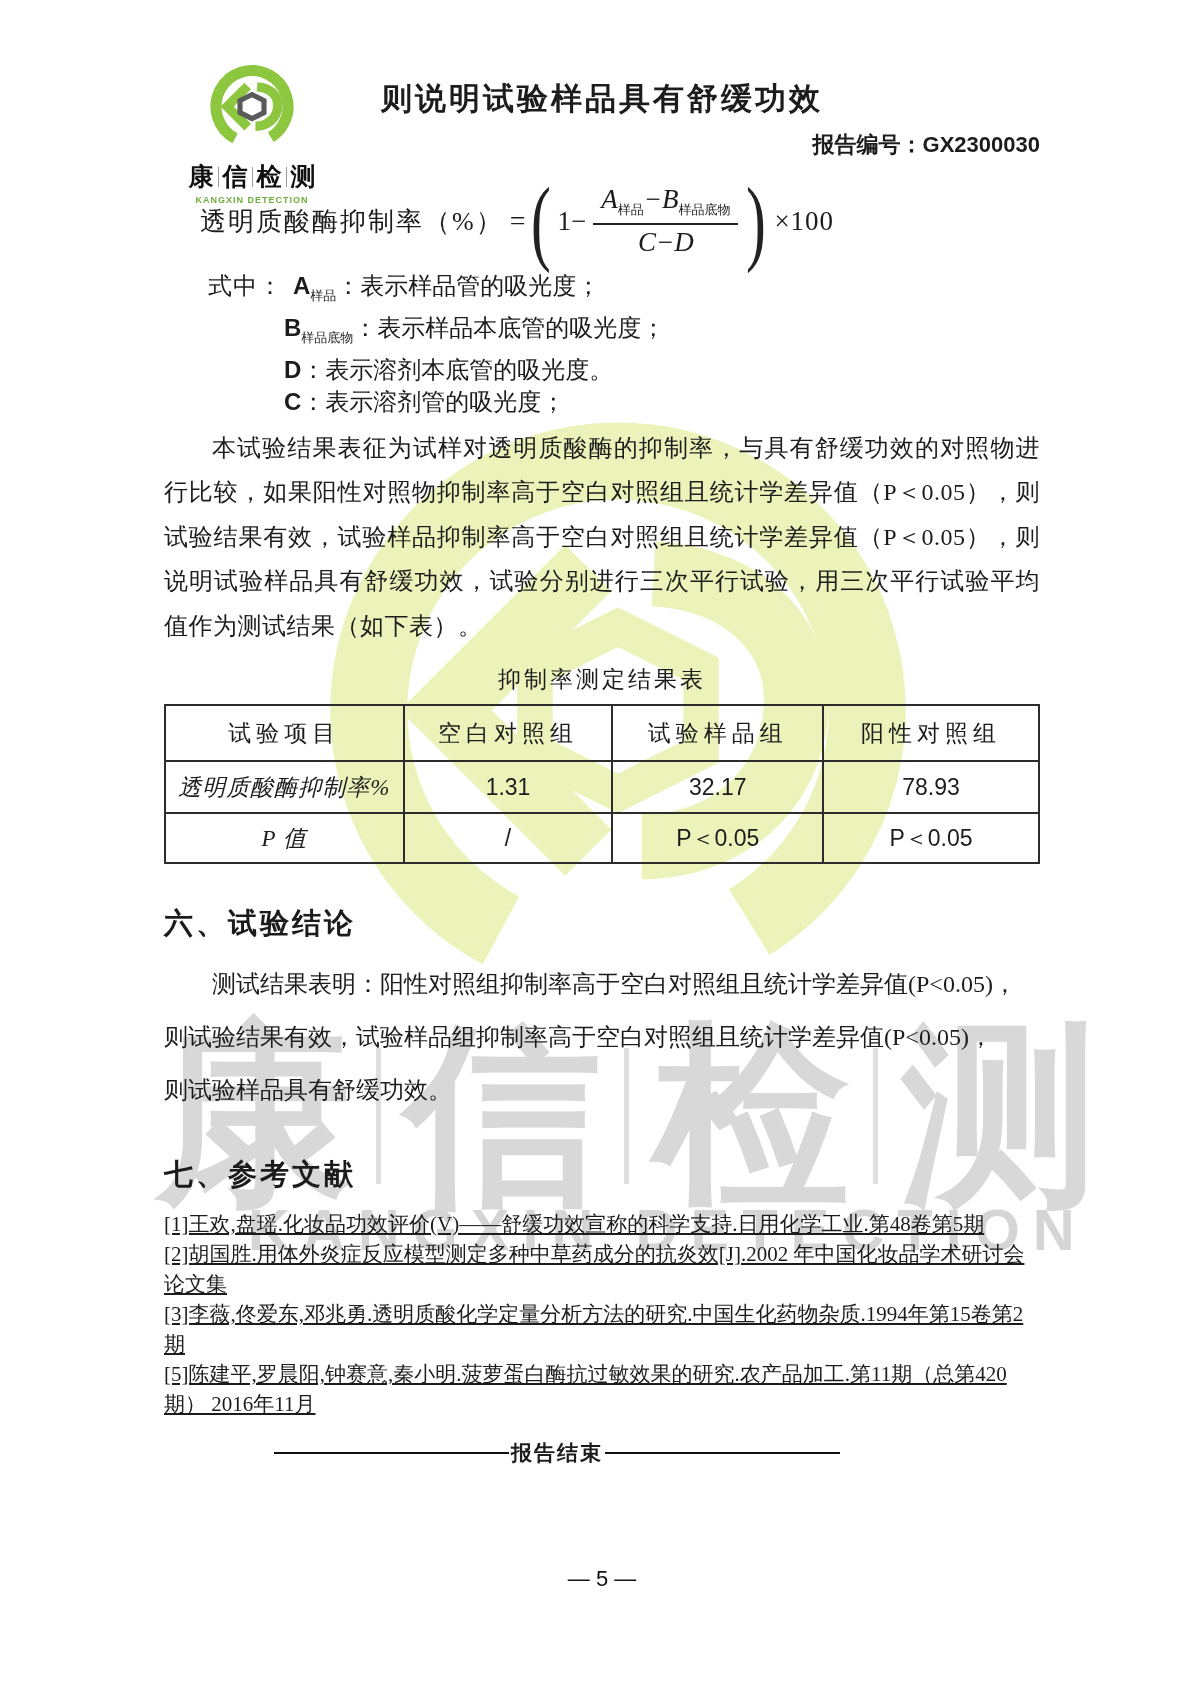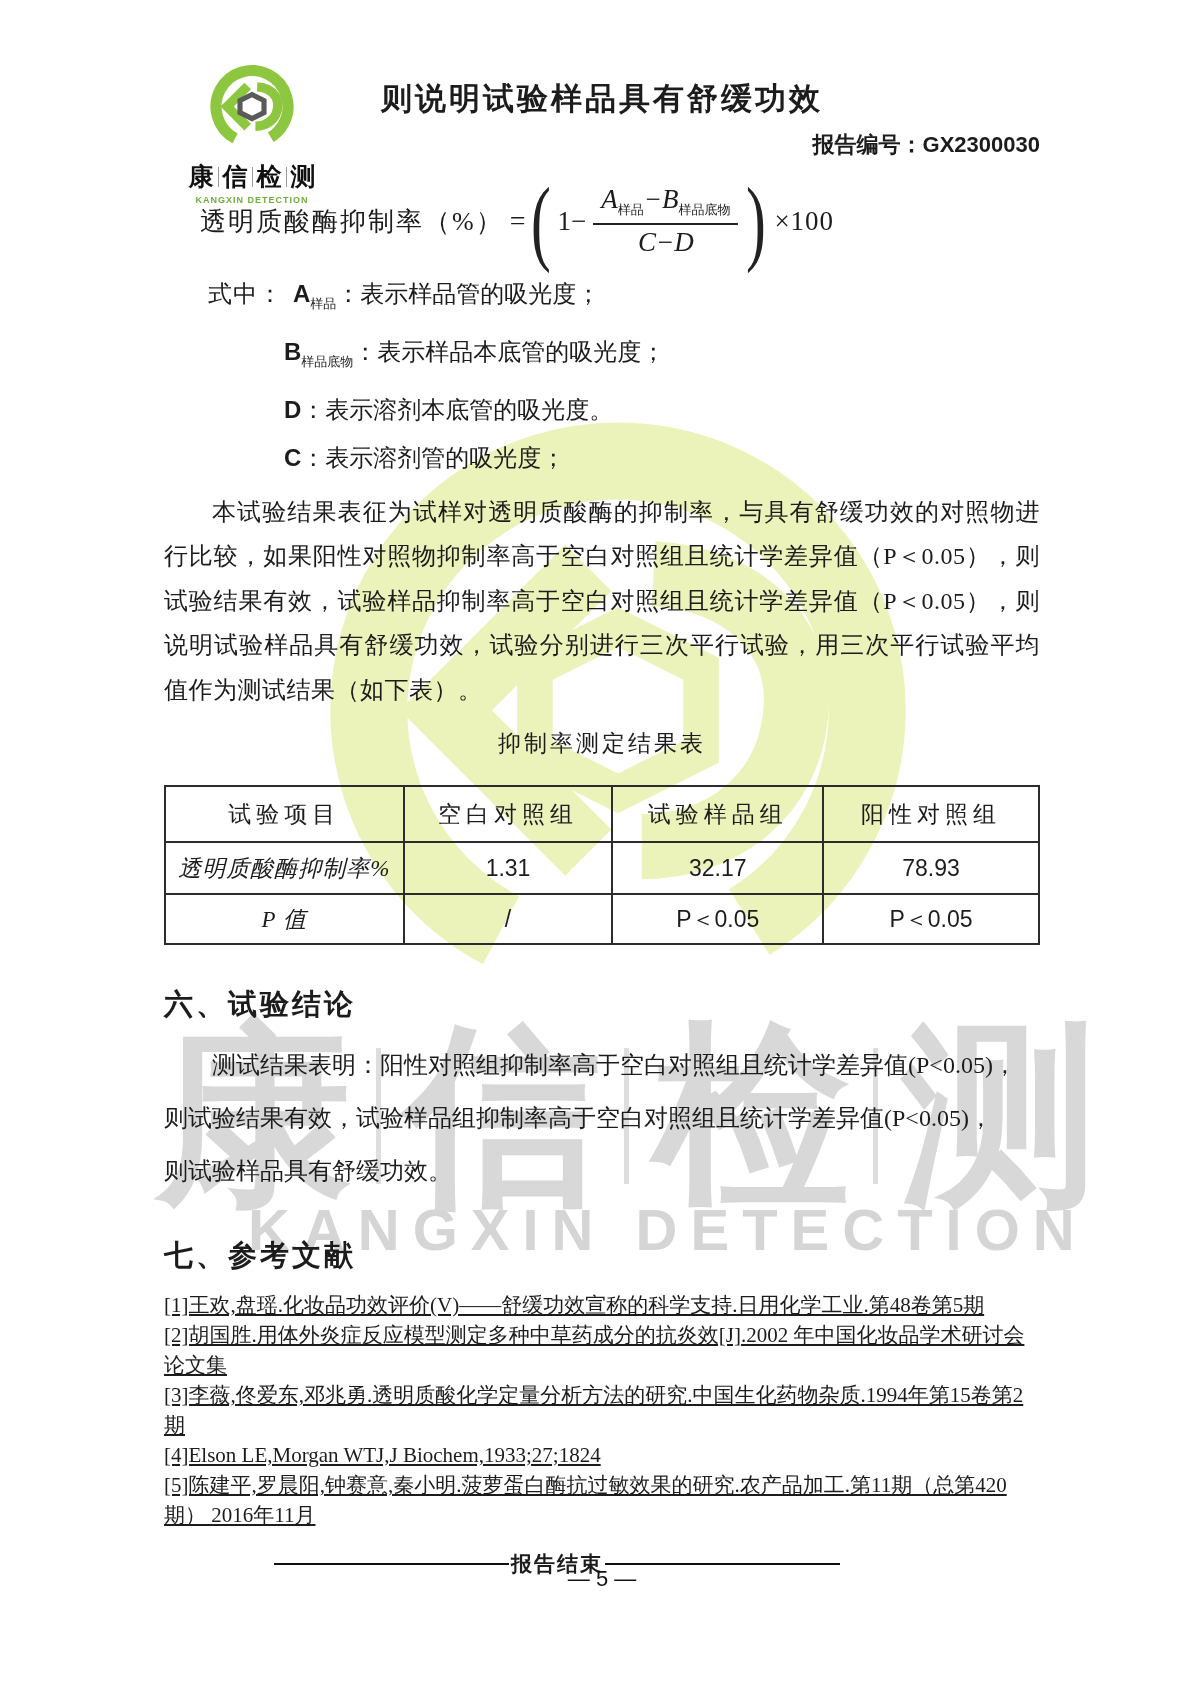--- a/index.html
+++ b/index.html
@@ -44,30 +44,30 @@
   .f-one{font-size:27px;margin-right:5px;}
   .frac{display:inline-flex;flex-direction:column;align-items:center;margin:0 2px;
         font-style:italic;font-size:27px;}
   .frac .num{padding:0 8px 3px;white-space:nowrap;}
   .frac .den{border-top:2px solid #222;padding:2px 6px 0;align-self:stretch;text-align:center;}
   .frac sub,.def-line sub{font-size:13px;font-style:normal;}
   .f-times{font-size:27px;margin-left:2px;letter-spacing:1px;}
 
   
   .defs{margin-top:2px;}
-  .def-line{font-size:24px;line-height:48px;padding-left:44px;}
+  .def-line{font-size:24px;line-height:32px;padding-left:44px;}
   .def-line.cont{padding-left:120px;}
   .def-prefix{letter-spacing:1px;padding-right:10px;}
   .def-sym{font-family:"Liberation Sans","DejaVu Sans",sans-serif;font-weight:bold;}
 
   .para{font-size:24px;line-height:44.5px;text-align:justify;text-indent:2em;margin-top:8px;
         letter-spacing:.5px;}
 
   .tbl-title{text-align:center;font-size:23px;margin-top:16px;letter-spacing:3px;}
-  table.results{width:100%;border-collapse:collapse;margin-top:26px;}
+  table.results{width:100%;border-collapse:collapse;margin-top:9px;}
   table.results td{border:2px solid #2c2c2c;text-align:center;vertical-align:middle;}
   tr.hd td{height:52px;font-size:23px;letter-spacing:5px;}
   tr.r1 td{height:48px;}
   tr.r2 td{height:46px;}
   td.lbl{font-style:italic;font-size:23px;letter-spacing:1px;}
   td.val{font-family:"Liberation Sans","DejaVu Sans",sans-serif;font-size:23px;}
 
   .sec-h{font-size:29px;font-weight:bold;margin-top:40px;letter-spacing:3px;}
   .sec-h.seven{margin-top:38px;}
   .concl{margin-top:14px;font-size:24px;line-height:53px;}
@@ -184,21 +184,20 @@
       <div class="ind">测试结果表明：阳性对照组抑制率高于空白对照组且统计学差异值(P&lt;0.05)，</div>
       <div>则试验结果有效，试验样品组抑制率高于空白对照组且统计学差异值(P&lt;0.05)，</div>
       <div>则试验样品具有舒缓功效。</div>
     </div>
 
     <div class="sec-h seven">七、参考文献</div>
     <div class="refs">
       <div>[1]王欢,盘瑶.化妆品功效评价(V)——舒缓功效宣称的科学支持.日用化学工业.第48卷第5期</div>
       <div>[2]胡国胜.用体外炎症反应模型测定多种中草药成分的抗炎效[J].2002 年中国化妆品学术研讨会论文集</div>
       <div>[3]李薇,佟爱东,邓兆勇.透明质酸化学定量分析方法的研究.中国生化药物杂质.1994年第15卷第2期</div>
-      <div>[4]Elson LE,Morgan WTJ,J Biochem,1933;27;1824</div>
       <div>[5]陈建平,罗晨阳,钟赛意,秦小明.菠萝蛋白酶抗过敏效果的研究.农产品加工.第11期（总第420期） 2016年11月</div>
     </div>
 
     <div class="end-line">
       <span class="rule"></span>
       <span class="end-text">报告结束</span>
       <span class="rule"></span>
     </div>
   </div>
 

